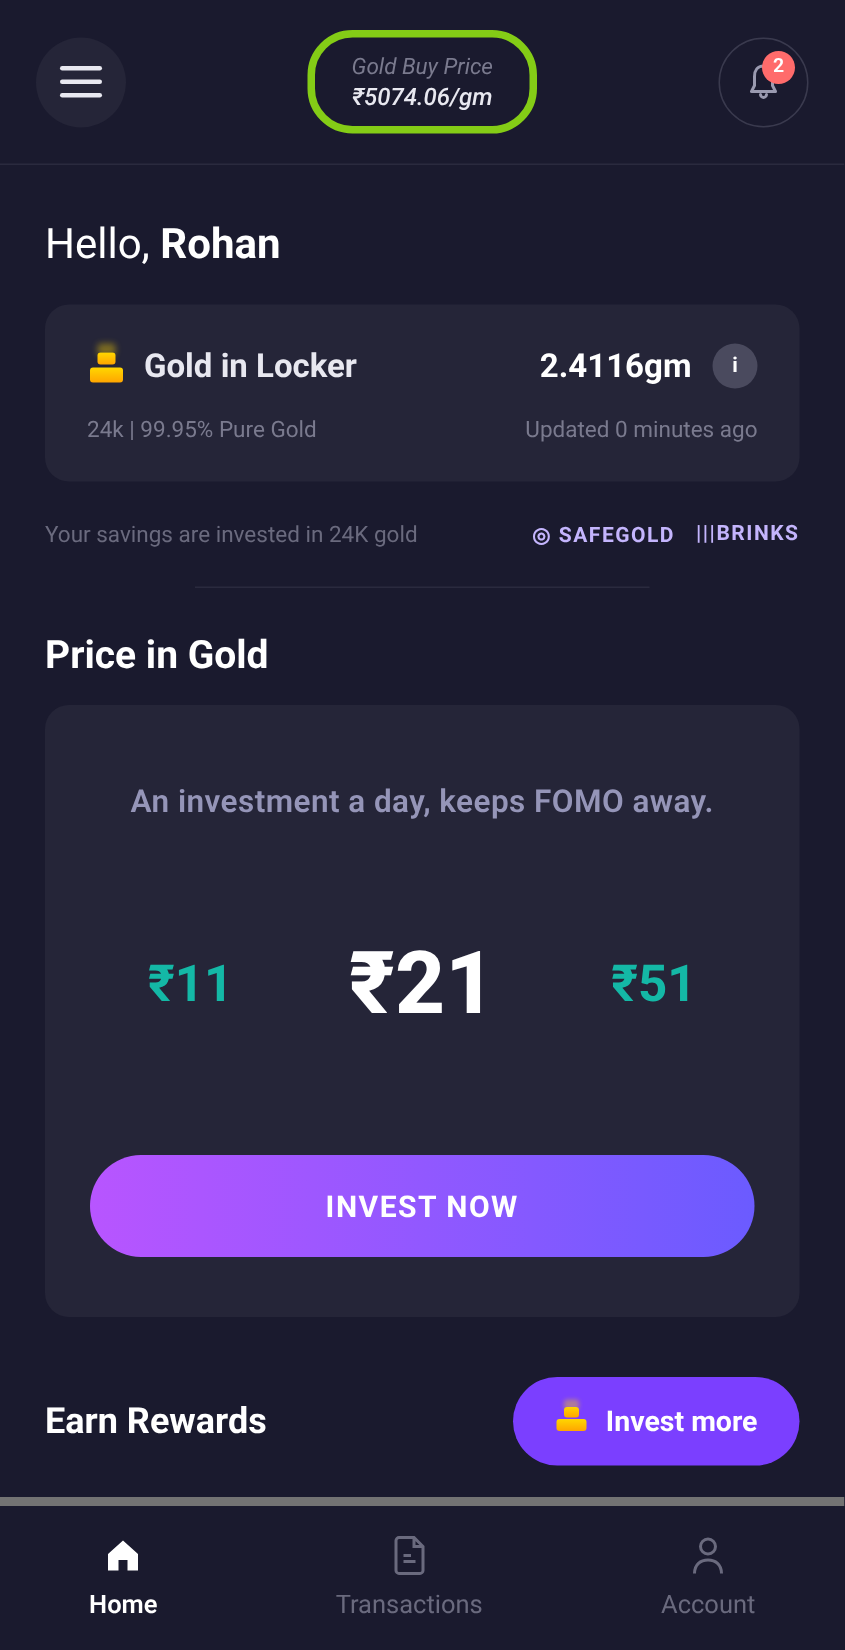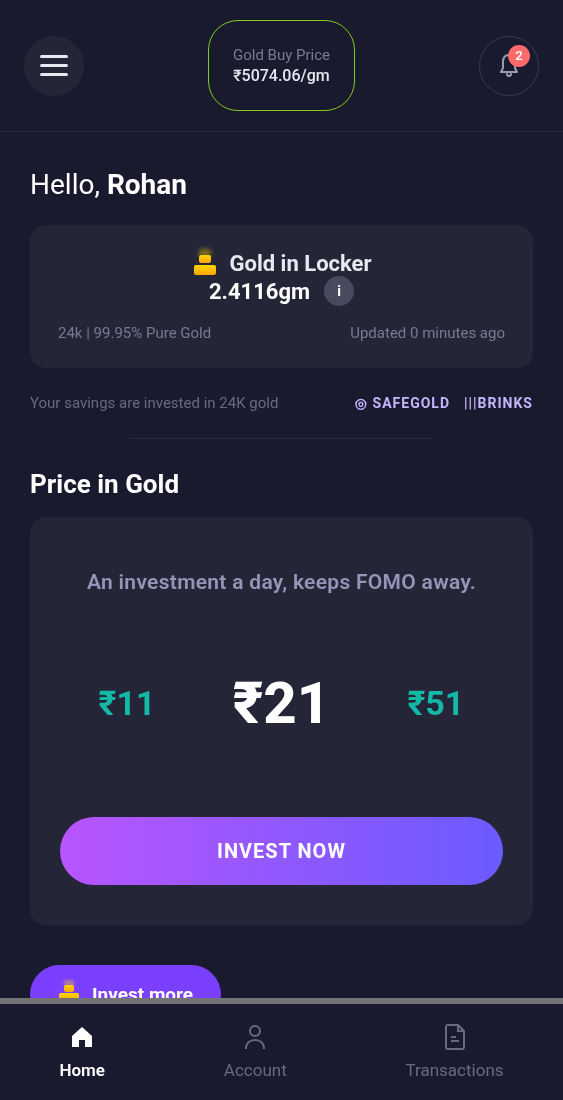--- a/index.html
+++ b/index.html
@@ -35,24 +35,25 @@
       gap: 6px;
       cursor: pointer;
     }
     .menu-line {
       width: 28px;
       height: 3px;
       background: #e8e8f0;
       border-radius: 2px;
     }
     .price-pill {
-      border: 1px solid #84cc16;
+      border: 5px solid #84cc16;
       border-radius: 30px;
-      padding: 25px 24px;
+      padding: 10px 24px;
       text-align: center;
+      font-style: italic;
     }
     .price-label {
       color: #7a7a8e;
       font-size: 15px;
     }
     .price-value {
       color: #e8e8f0;
       font-size: 16px;
       font-weight: 500;
       margin-top: 2px;
@@ -92,21 +93,20 @@
     .locker-card {
       margin: 0 30px;
       background: #252538;
       border-radius: 16px;
       padding: 26px 28px;
     }
     .locker-row {
       display: flex;
       align-items: center;
       justify-content: space-between;
-      flex-direction: column;
     }
     .locker-left {
       display: flex;
       align-items: center;
       gap: 12px;
     }
     .locker-title {
       font-size: 22px;
       font-weight: 700;
       color: #e8e8f0;
@@ -381,47 +381,48 @@
   <div class="save-tagline">An investment a day, keeps FOMO away.</div>
   <div class="amounts">
     <span class="amount-dim">₹11</span>
     <span class="amount-selected">₹21</span>
     <span class="amount-dim">₹51</span>
   </div>
   <button class="invest-btn">INVEST NOW</button>
 </div>
 
 <div class="rewards-row">
+  <span class="rewards-title">Earn Rewards</span>
   <button class="invest-more-btn">
     <span class="gold-bars-small"></span>
     <span>Invest more</span>
   </button>
 </div>
 
 <div class="bottom-nav">
   <div class="nav-item active">
     <div class="nav-icon">
       <svg width="28" height="28" viewBox="0 0 28 28">
           <path d="M14 4 L4 13 L4 24 L11 24 L11 17 L17 17 L17 24 L24 24 L24 13 Z" fill="#ffffff"></path>
         </svg>
     </div>
     <span class="nav-label">Home</span>
-  </div>
-  <div class="nav-item">
-    <div class="nav-icon">
-      <svg width="26" height="28" viewBox="0 0 26 28">
-          <circle cx="13" cy="8" r="5" fill="none" stroke="#6a6a7e" stroke-width="2"></circle>
-          <path d="M4 26 C4 20 8 17 13 17 C18 17 22 20 22 26" fill="none" stroke="#6a6a7e" stroke-width="2"></path>
-        </svg>
-    </div>
-    <span class="nav-label">Account</span>
   </div>
   <div class="nav-item">
     <div class="nav-icon">
       <svg width="26" height="28" viewBox="0 0 26 28">
           <path d="M6 2 L16 2 L22 8 L22 24 C22 25 21 26 20 26 L6 26 C5 26 4 25 4 24 L4 4 C4 3 5 2 6 2 Z M16 2 L16 8 L22 8" fill="none" stroke="#6a6a7e" stroke-width="2"></path>
           <line x1="9" y1="14" x2="14" y2="14" stroke="#6a6a7e" stroke-width="2"></line>
           <line x1="9" y1="18" x2="17" y2="18" stroke="#6a6a7e" stroke-width="2"></line>
         </svg>
     </div>
     <span class="nav-label">Transactions</span>
   </div>
+  <div class="nav-item">
+    <div class="nav-icon">
+      <svg width="26" height="28" viewBox="0 0 26 28">
+          <circle cx="13" cy="8" r="5" fill="none" stroke="#6a6a7e" stroke-width="2"></circle>
+          <path d="M4 26 C4 20 8 17 13 17 C18 17 22 20 22 26" fill="none" stroke="#6a6a7e" stroke-width="2"></path>
+        </svg>
+    </div>
+    <span class="nav-label">Account</span>
+  </div>
 </div>
 
 </body></html>

